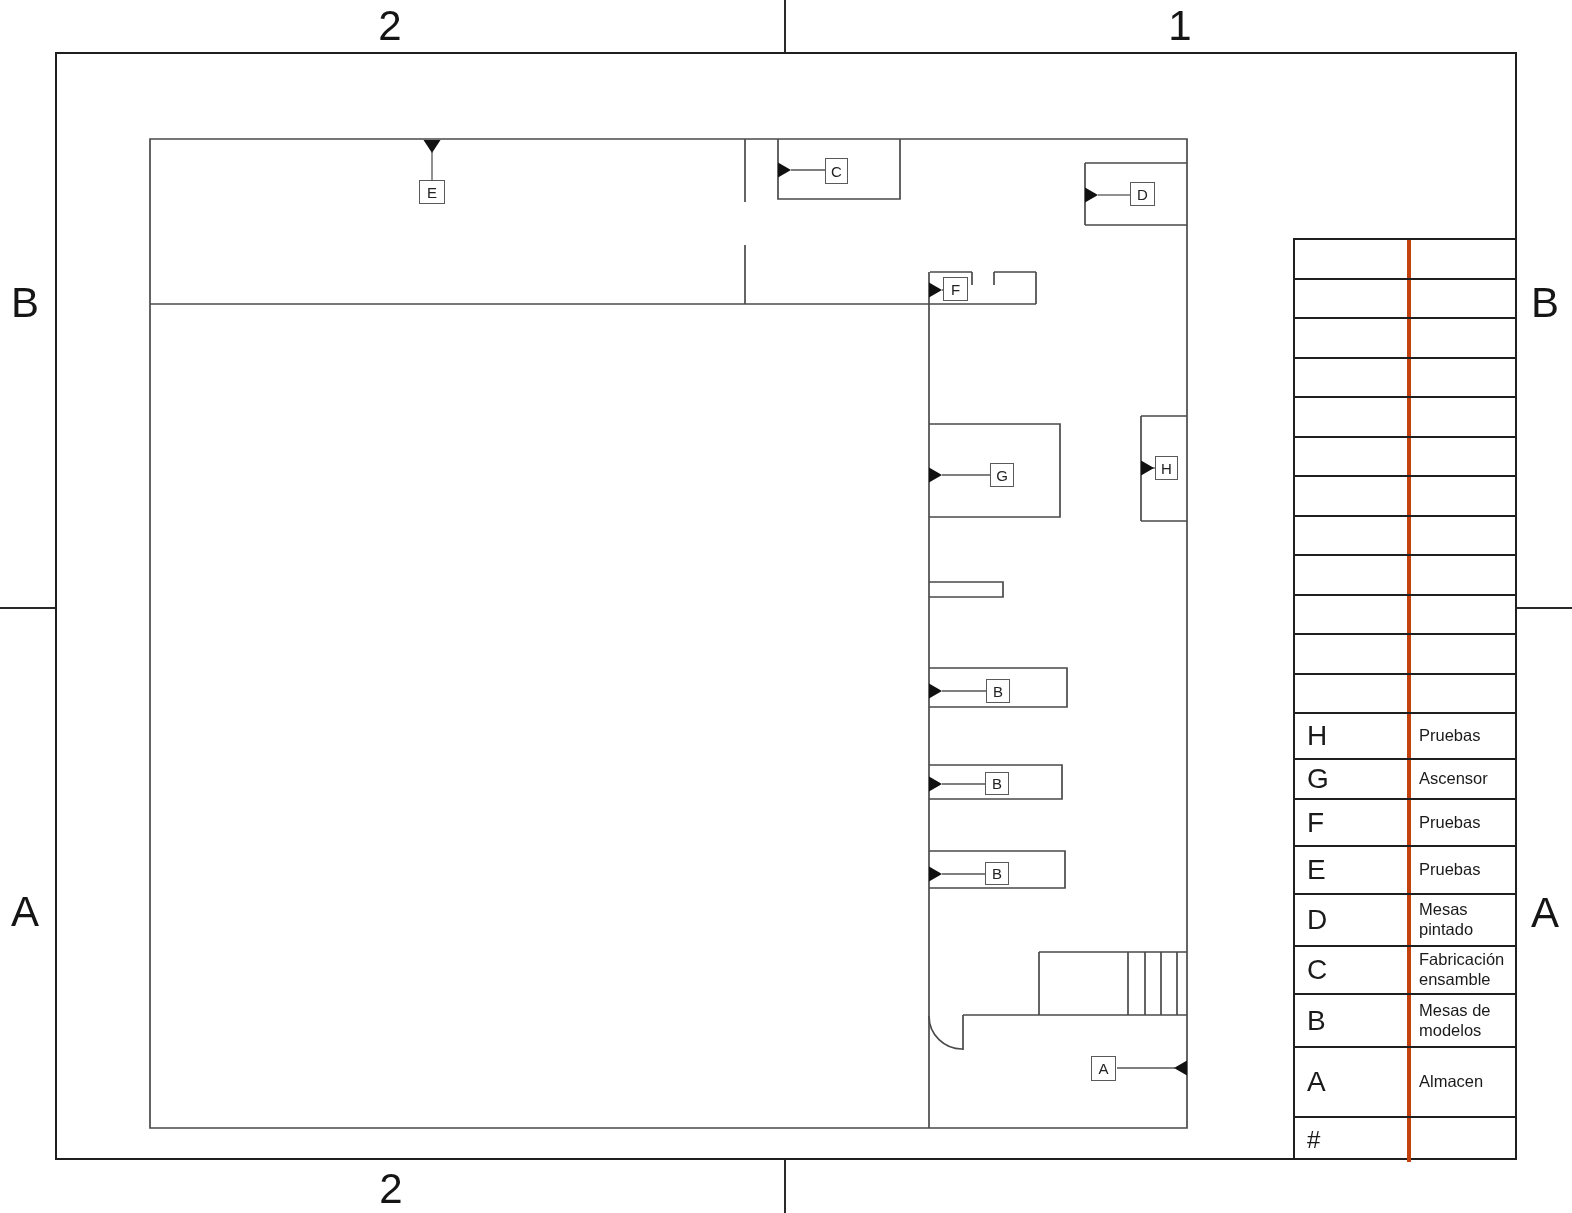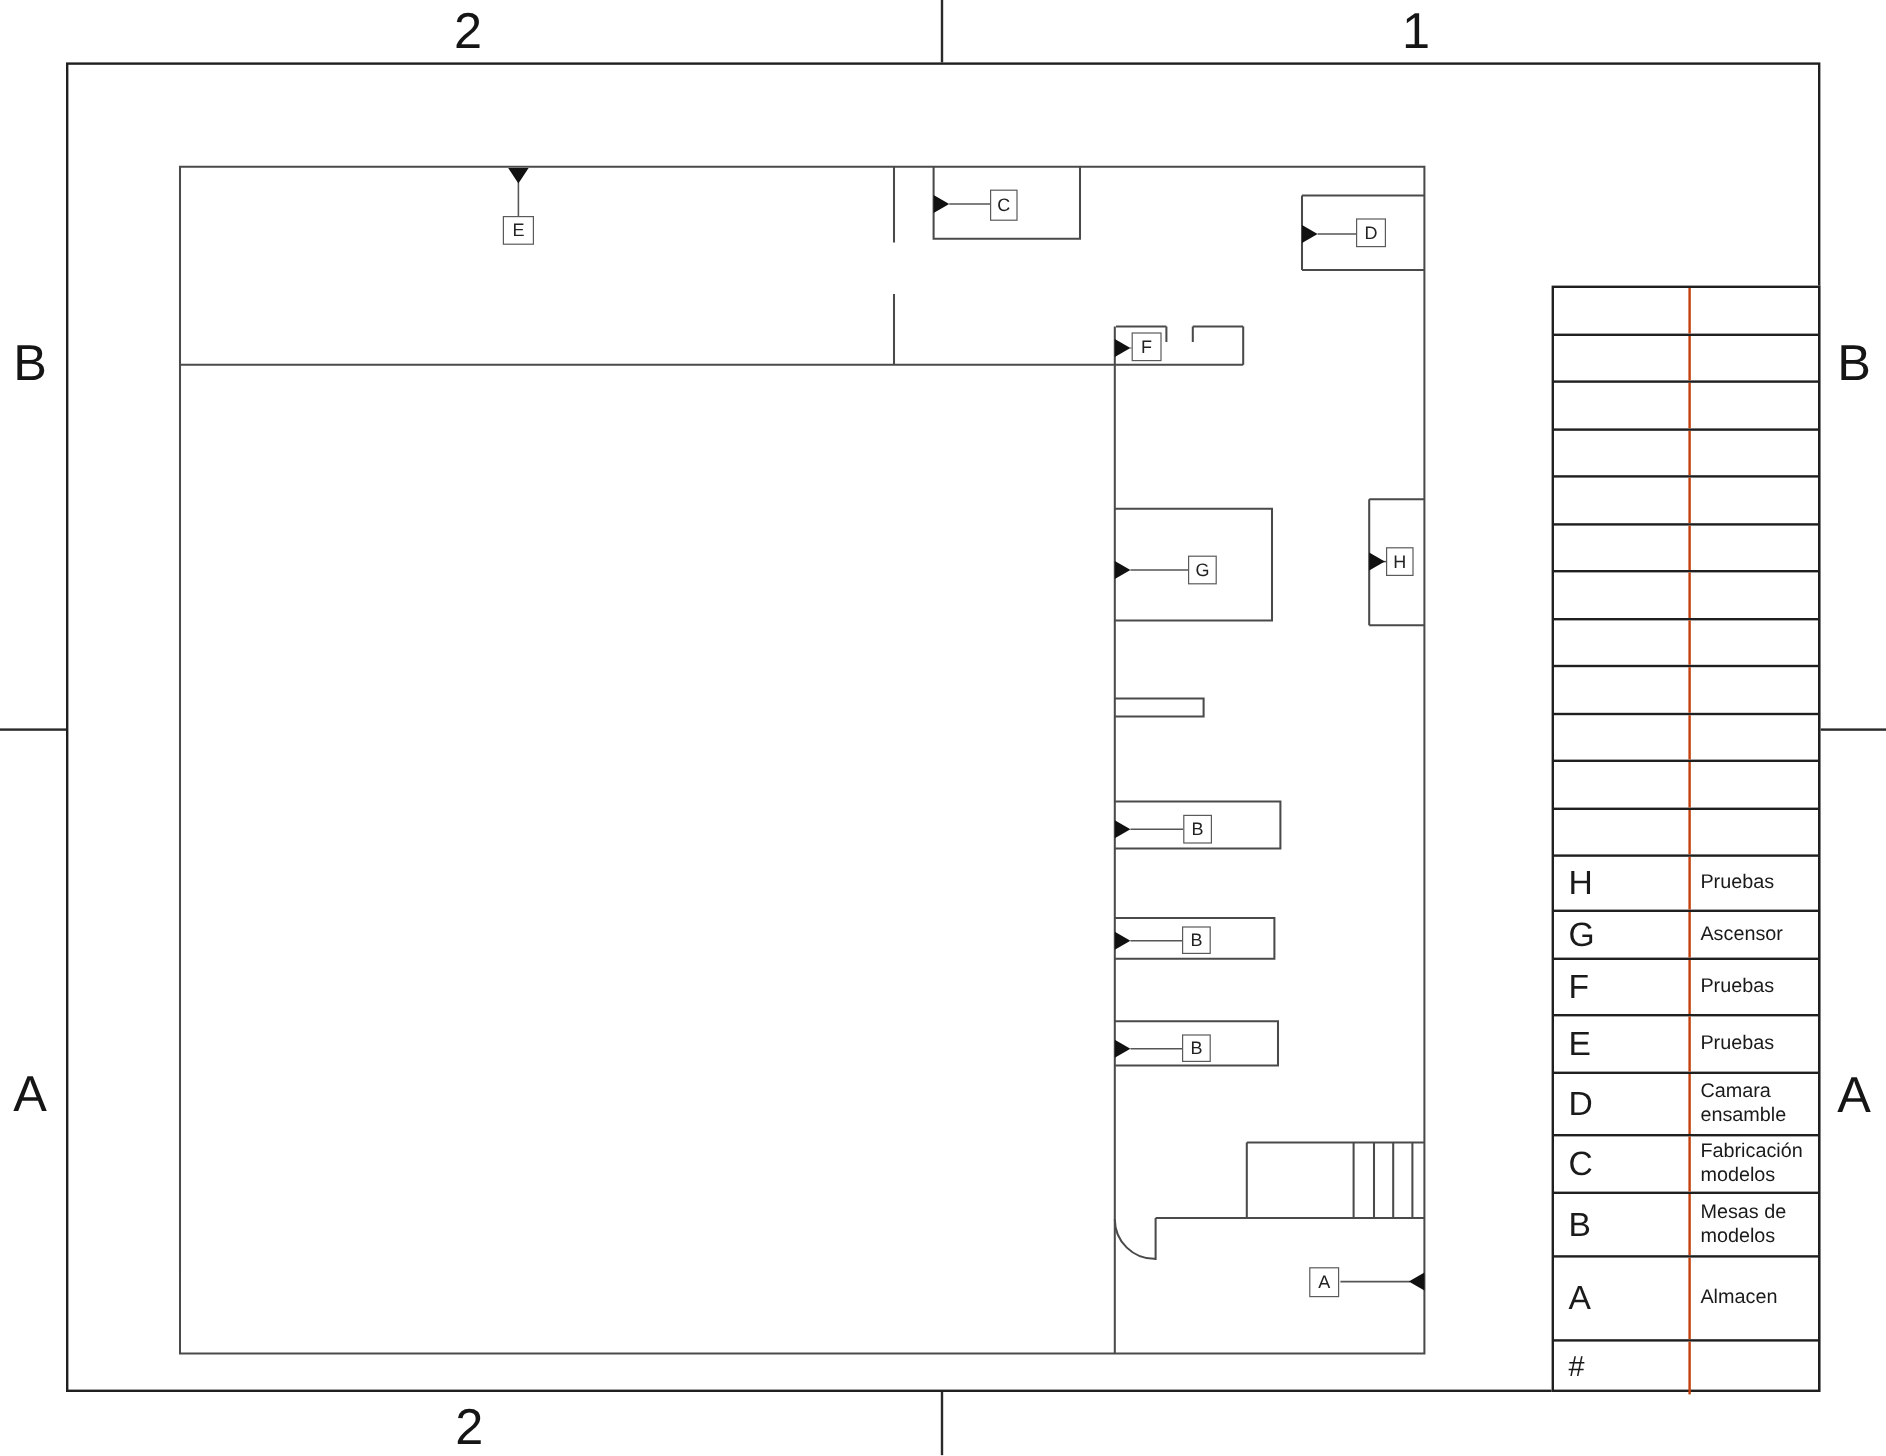--- a/index.html
+++ b/index.html
@@ -29,21 +29,21 @@
     border:2px solid #1f1f1f;box-sizing:border-box;background:#fff;
     display:flex;flex-direction:column;
   }
   .legend-row{display:flex;box-sizing:border-box;border-bottom:2px solid #1f1f1f;flex:none;}
   .legend-row:last-child{border-bottom:none;}
   .cell-letter{
     width:112px;flex:none;box-sizing:border-box;display:flex;align-items:center;
     padding-left:12px;font-size:28px;color:#1a1a1a;
   }
   .cell-desc{
-    flex:1;box-sizing:border-box;border-left:2px solid #c2410c;display:flex;align-items:center;
+    flex:1;box-sizing:border-box;border-left:4px solid #c2410c;display:flex;align-items:center;
     padding:2px 4px 2px 8px;font-size:16.5px;color:#1a1a1a;line-height:1.2;
   }
   .hash .cell-letter{font-size:24px;}
 </style>
 </head>
 <body>
 
 <div class="sheet">
 
   <div class="tick v" style="left:784px;top:0;height:52px;"></div>
@@ -182,25 +182,25 @@
     <div class="legend-row" style="height:47px;">
       <div class="cell-letter">F</div>
       <div class="cell-desc">Pruebas</div>
     </div>
     <div class="legend-row" style="height:48px;">
       <div class="cell-letter">E</div>
       <div class="cell-desc">Pruebas</div>
     </div>
     <div class="legend-row" style="height:52px;">
       <div class="cell-letter">D</div>
-      <div class="cell-desc">Camara ensamble</div>
+      <div class="cell-desc">Mesas pintado</div>
     </div>
     <div class="legend-row" style="height:48px;">
       <div class="cell-letter">C</div>
-      <div class="cell-desc">Fabricación modelos</div>
+      <div class="cell-desc">Fabricación ensamble</div>
     </div>
     <div class="legend-row" style="height:53px;">
       <div class="cell-letter">B</div>
       <div class="cell-desc">Mesas de modelos</div>
     </div>
     <div class="legend-row" style="height:70px;">
       <div class="cell-letter">A</div>
       <div class="cell-desc">Almacen</div>
     </div>
     <div class="legend-row hash" style="height:44px;border-bottom:none;">

